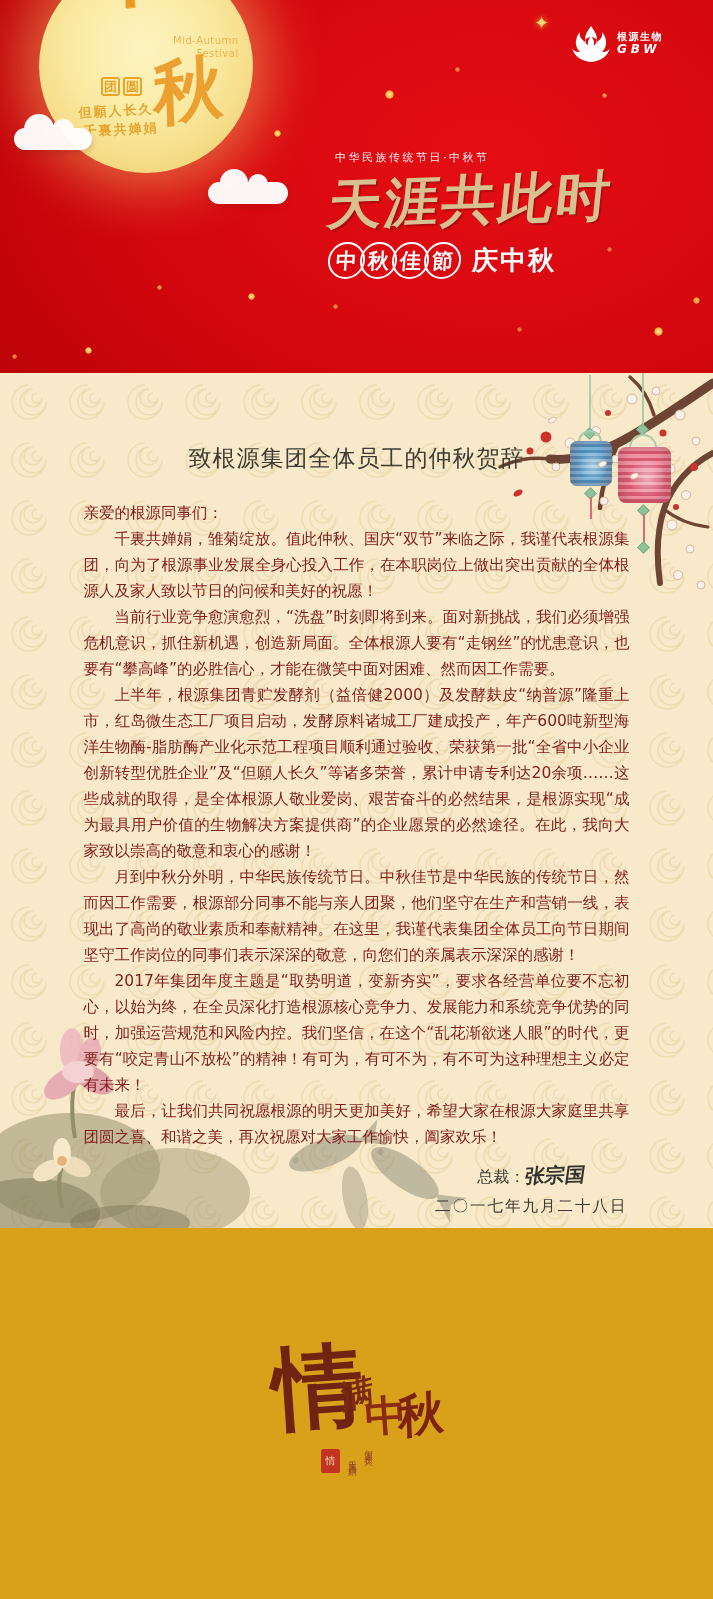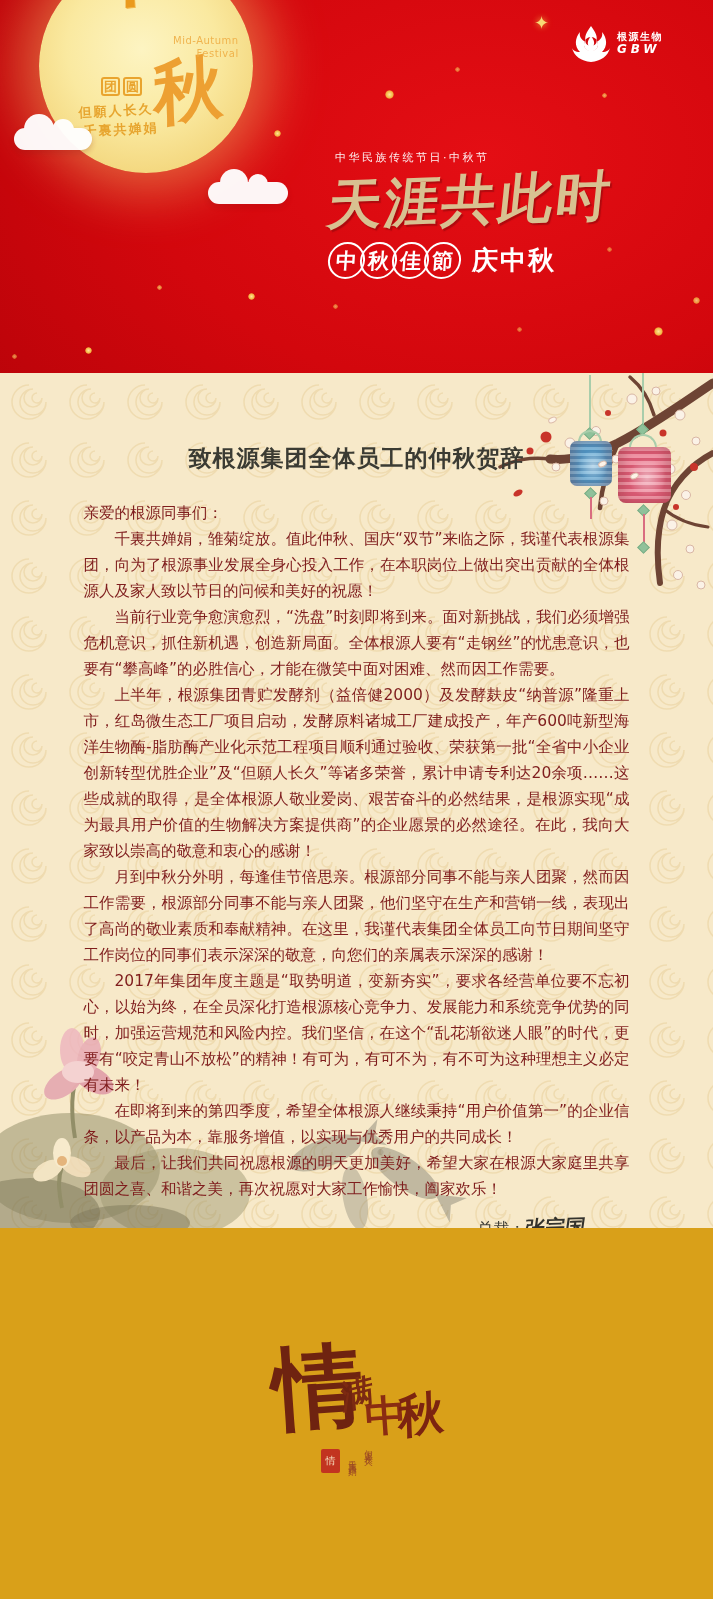--- a/index.html
+++ b/index.html
@@ -82,21 +82,21 @@
     background:radial-gradient(circle at 55% 55%, rgba(255,255,255,.5) 0%, rgba(255,255,255,0) 45%); }
   .lantern.blue { left:570px; top:68px; width:42px; height:45px; border-radius:7px;
     background:repeating-linear-gradient(180deg,#7eb7da 0 3px,#4f90bd 3px 6px); }
   .lantern.pink { left:618px; top:74px; width:53px; height:56px; border-radius:8px;
     background:repeating-linear-gradient(180deg,#ef94a5 0 3.5px,#d85a73 3.5px 7px); }
   .tassel-line { position:absolute; width:2px; background:#d96d80; }
   .petal { position:absolute; width:9px; height:6px; background:#fdf4e9; border:1px solid #ddbcab;
     border-radius:50%; transform:rotate(-25deg); }
 
   .letter-content { position:relative; padding-top:70px; }
-  .letter-title { text-align:center; font-size:23px; font-weight:bold; color:#3b3b33; letter-spacing:1px; }
+  .letter-title { text-align:center; font-size:23px; font-weight:normal; color:#3b3b33; letter-spacing:1px; }
   .letter-body { width:546px; margin:26px auto 0; font-size:15.5px; line-height:26px; color:#7f1d1d;
     text-align:justify; }
   .letter-body p { text-indent:2em; }
   .salutation { text-indent:0 !important; }
   .signature { width:546px; margin:12px auto 0; text-align:right; }
   .sig-inner { display:inline-block; text-align:center; margin-right:2px; }
   .sig-line { font-size:16px; color:#3c3b34; }
   .sig-name { font-size:20px; font-weight:bold; font-family:"DejaVu Serif","Liberation Serif",serif;
     transform:skewX(-10deg) rotate(-2deg); display:inline-block; color:#33322c; }
   .sig-date { margin-top:7px; font-size:15.5px; color:#3c3b34; letter-spacing:2px; }
@@ -292,23 +292,22 @@
       </g>
     </svg>
 
     <div class="letter-content">
       <h1 class="letter-title">致根源集团全体员工的仲秋贺辞</h1>
       <div class="letter-body">
         <p class="salutation">亲爱的根源同事们：</p>
         <p>千裏共婵娟，雏菊绽放。值此仲秋、国庆“双节”来临之际，我谨代表根源集团，向为了根源事业发展全身心投入工作，在本职岗位上做出突出贡献的全体根源人及家人致以节日的问候和美好的祝愿！</p>
         <p>当前行业竞争愈演愈烈，“洗盘”时刻即将到来。面对新挑战，我们必须增强危机意识，抓住新机遇，创造新局面。全体根源人要有“走钢丝”的忧患意识，也要有“攀高峰”的必胜信心，才能在微笑中面对困难、然而因工作需要。</p>
         <p>上半年，根源集团青贮发酵剂（益倍健2000）及发酵麸皮“纳普源”隆重上市，红岛微生态工厂项目启动，发酵原料诸城工厂建成投产，年产600吨新型海洋生物酶-脂肪酶产业化示范工程项目顺利通过验收、荣获第一批“全省中小企业创新转型优胜企业”及“但願人长久”等诸多荣誉，累计申请专利达20余项……这些成就的取得，是全体根源人敬业爱岗、艰苦奋斗的必然结果，是根源实现“成为最具用户价值的生物解决方案提供商”的企业愿景的必然途径。在此，我向大家致以崇高的敬意和衷心的感谢！</p>
-        <p>月到中秋分外明，每逢佳节倍思亲。根源部分同事不能与亲人团聚，然而因工作需要，根源部分同事不能与亲人团聚，他们坚守在生产和营销一线，表现出了高尚的敬业素质和奉献精神。在这里，我谨代表集团全体员工向节日期间坚守工作岗位的同事们表示深深的敬意，向您们的亲属表示深深的感谢！</p>
+        <p>月到中秋分外明，中华民族传统节日。中秋佳节是中华民族的传统节日，然而因工作需要，根源部分同事不能与亲人团聚，他们坚守在生产和营销一线，表现出了高尚的敬业素质和奉献精神。在这里，我谨代表集团全体员工向节日期间坚守工作岗位的同事们表示深深的敬意，向您们的亲属表示深深的感谢！</p>
         <p>2017年集团年度主题是“取势明道，变新夯实”，要求各经营单位要不忘初心，以始为终，在全员深化打造根源核心竞争力、发展能力和系统竞争优势的同时，加强运营规范和风险内控。我们坚信，在这个“乱花渐欲迷人眼”的时代，更要有“咬定青山不放松”的精神！有可为，有可不为，有不可为这种理想主义必定有未来！</p>
-        <p>在即将到来的第四季度，希望全体根源人继续秉持“用户价值第一”的企业信条，以产品为本，靠服务增值，以实现与优秀用户的共同成长！</p>
         <p>最后，让我们共同祝愿根源的明天更加美好，希望大家在根源大家庭里共享团圆之喜、和谐之美，再次祝愿对大家工作愉快，阖家欢乐！</p>
       </div>
       <div class="signature">
         <div class="sig-inner">
           <div class="sig-line">
             <span>总裁：</span><span class="sig-name">张宗国</span>
           </div>
           <div class="sig-date">二〇一七年九月二十八日</div>
         </div>
       </div>

